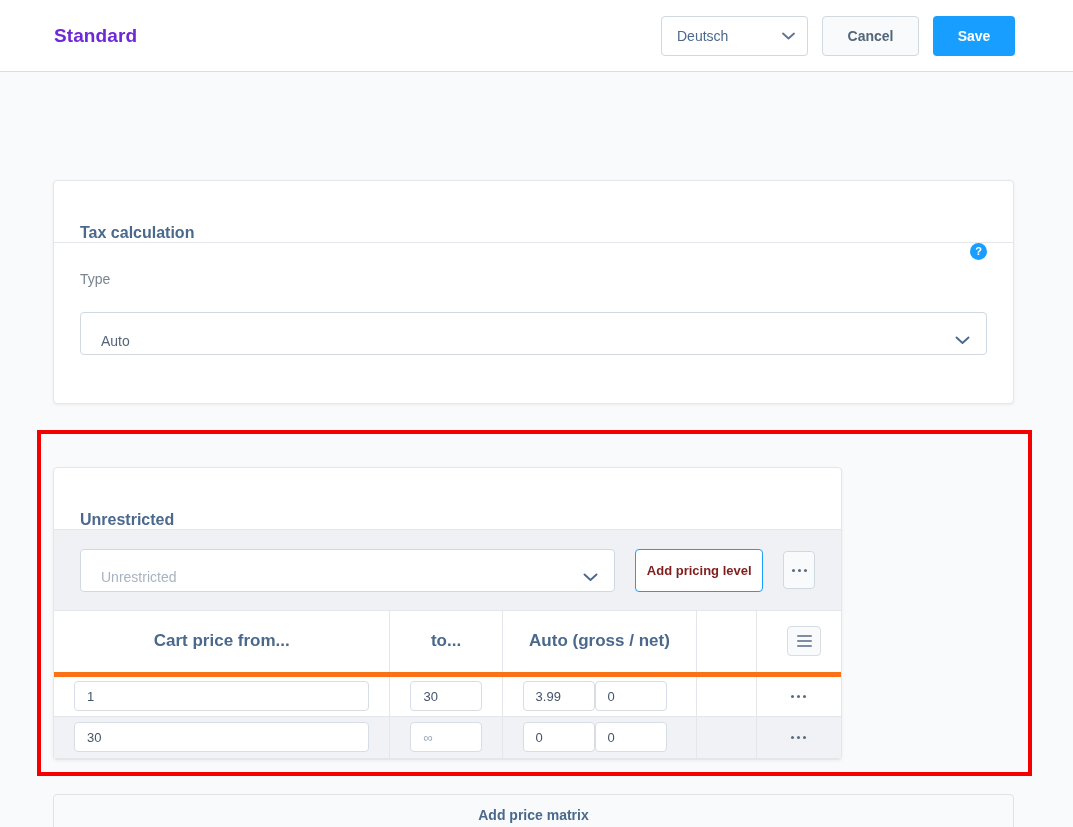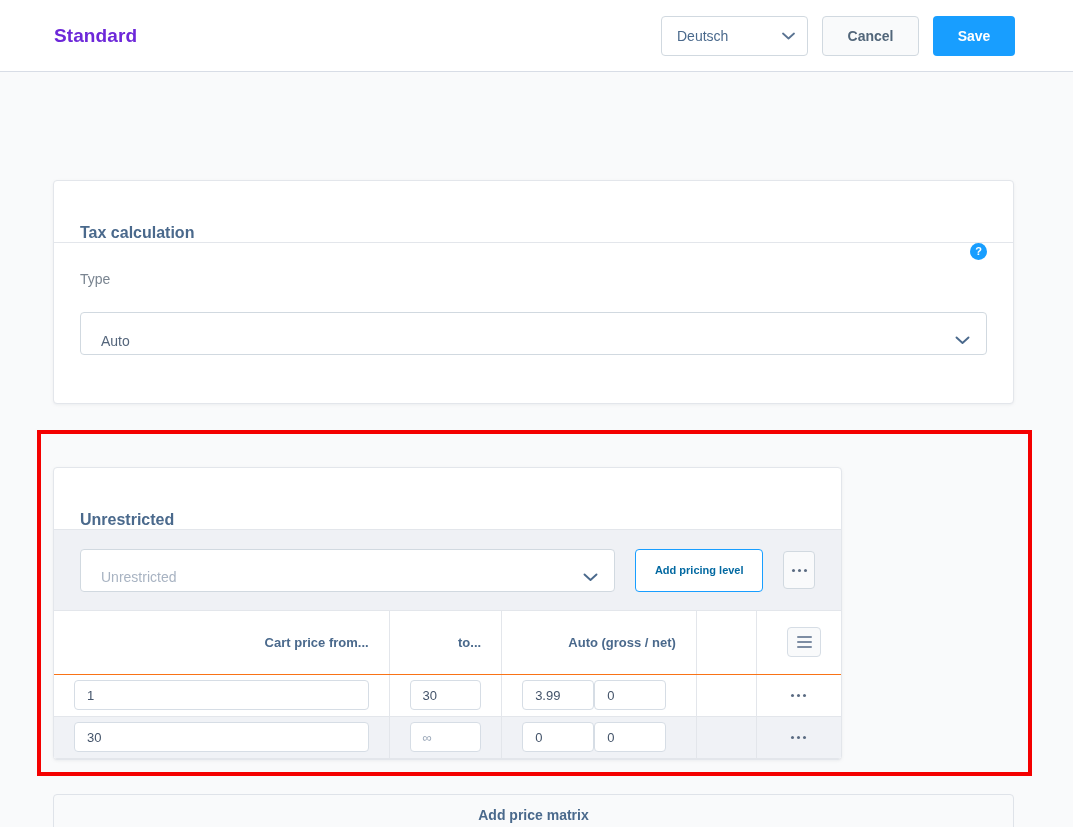--- a/index.html
+++ b/index.html
@@ -166,23 +166,23 @@
     width: 668px;
     background: #ffffff;
     color: #a8b3c2;
   }
   .btn-add-pricing {
     width: 161px;
     height: 43px;
     border: 1px solid #189eff;
     border-radius: 4px;
     background: #ffffff;
-    font-size: 11px;
-    font-weight: bold;
-    color: #0369a1;
+    font-size: 13px;
+    font-weight: bold;
+    color: #7f1d1d;
     cursor: pointer;
     font-family: inherit;
   }
   .btn-ellipsis {
     width: 40px;
     height: 38px;
     border: 1px solid #d1d9e0;
     border-radius: 4px;
     background: #f9fafb;
     display: flex;
@@ -192,26 +192,26 @@
   }
 
   
   table.price-table {
     width: 100%;
     border-collapse: collapse;
     background: #ffffff;
   }
   table.price-table th {
     height: 63px;
-    font-size: 13px;
+    font-size: 17px;
     font-weight: bold;
     color: #4a698c;
-    text-align: right;
+    text-align: center;
     vertical-align: middle;
-    border-bottom: 1px solid #f97316;
+    border-bottom: 5px solid #f97316;
     border-right: 1px solid #e3e6eb;
     padding: 0 20px;
     background: #ffffff;
   }
   table.price-table td {
     border-bottom: 1px solid #e3e6eb;
     border-right: 1px solid #e3e6eb;
     padding: 0 20px;
     vertical-align: middle;
     height: 42px;

